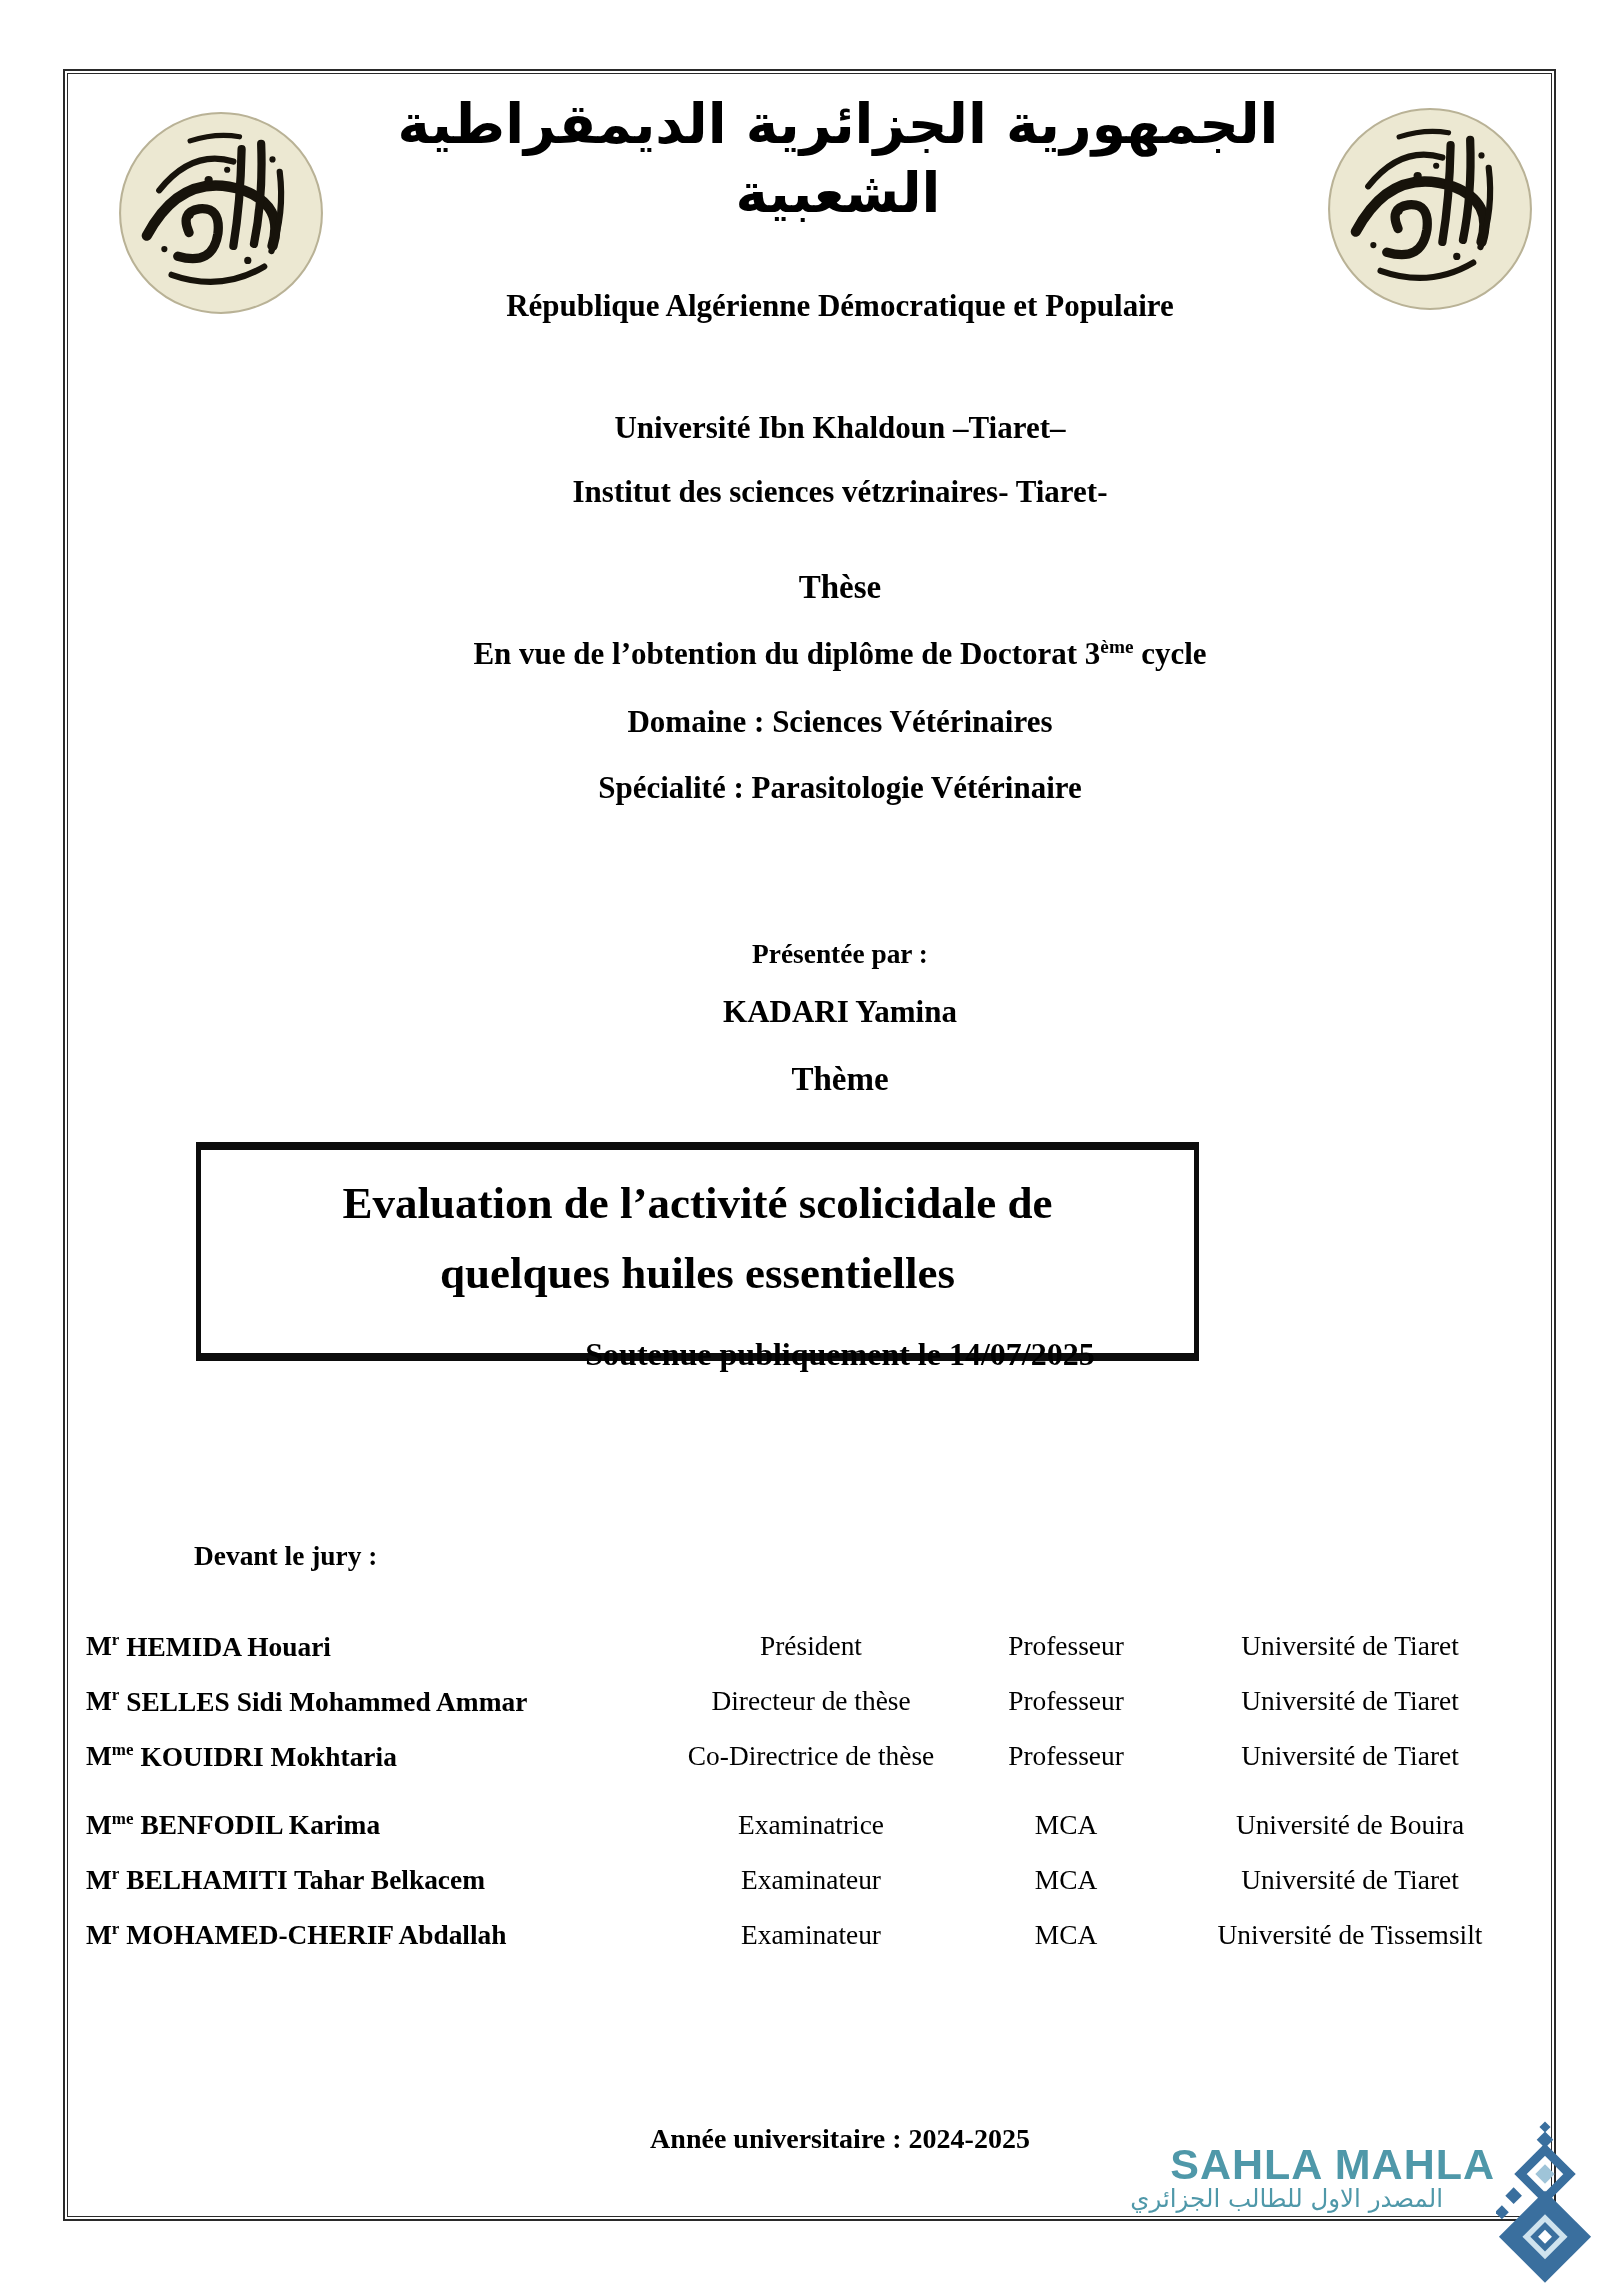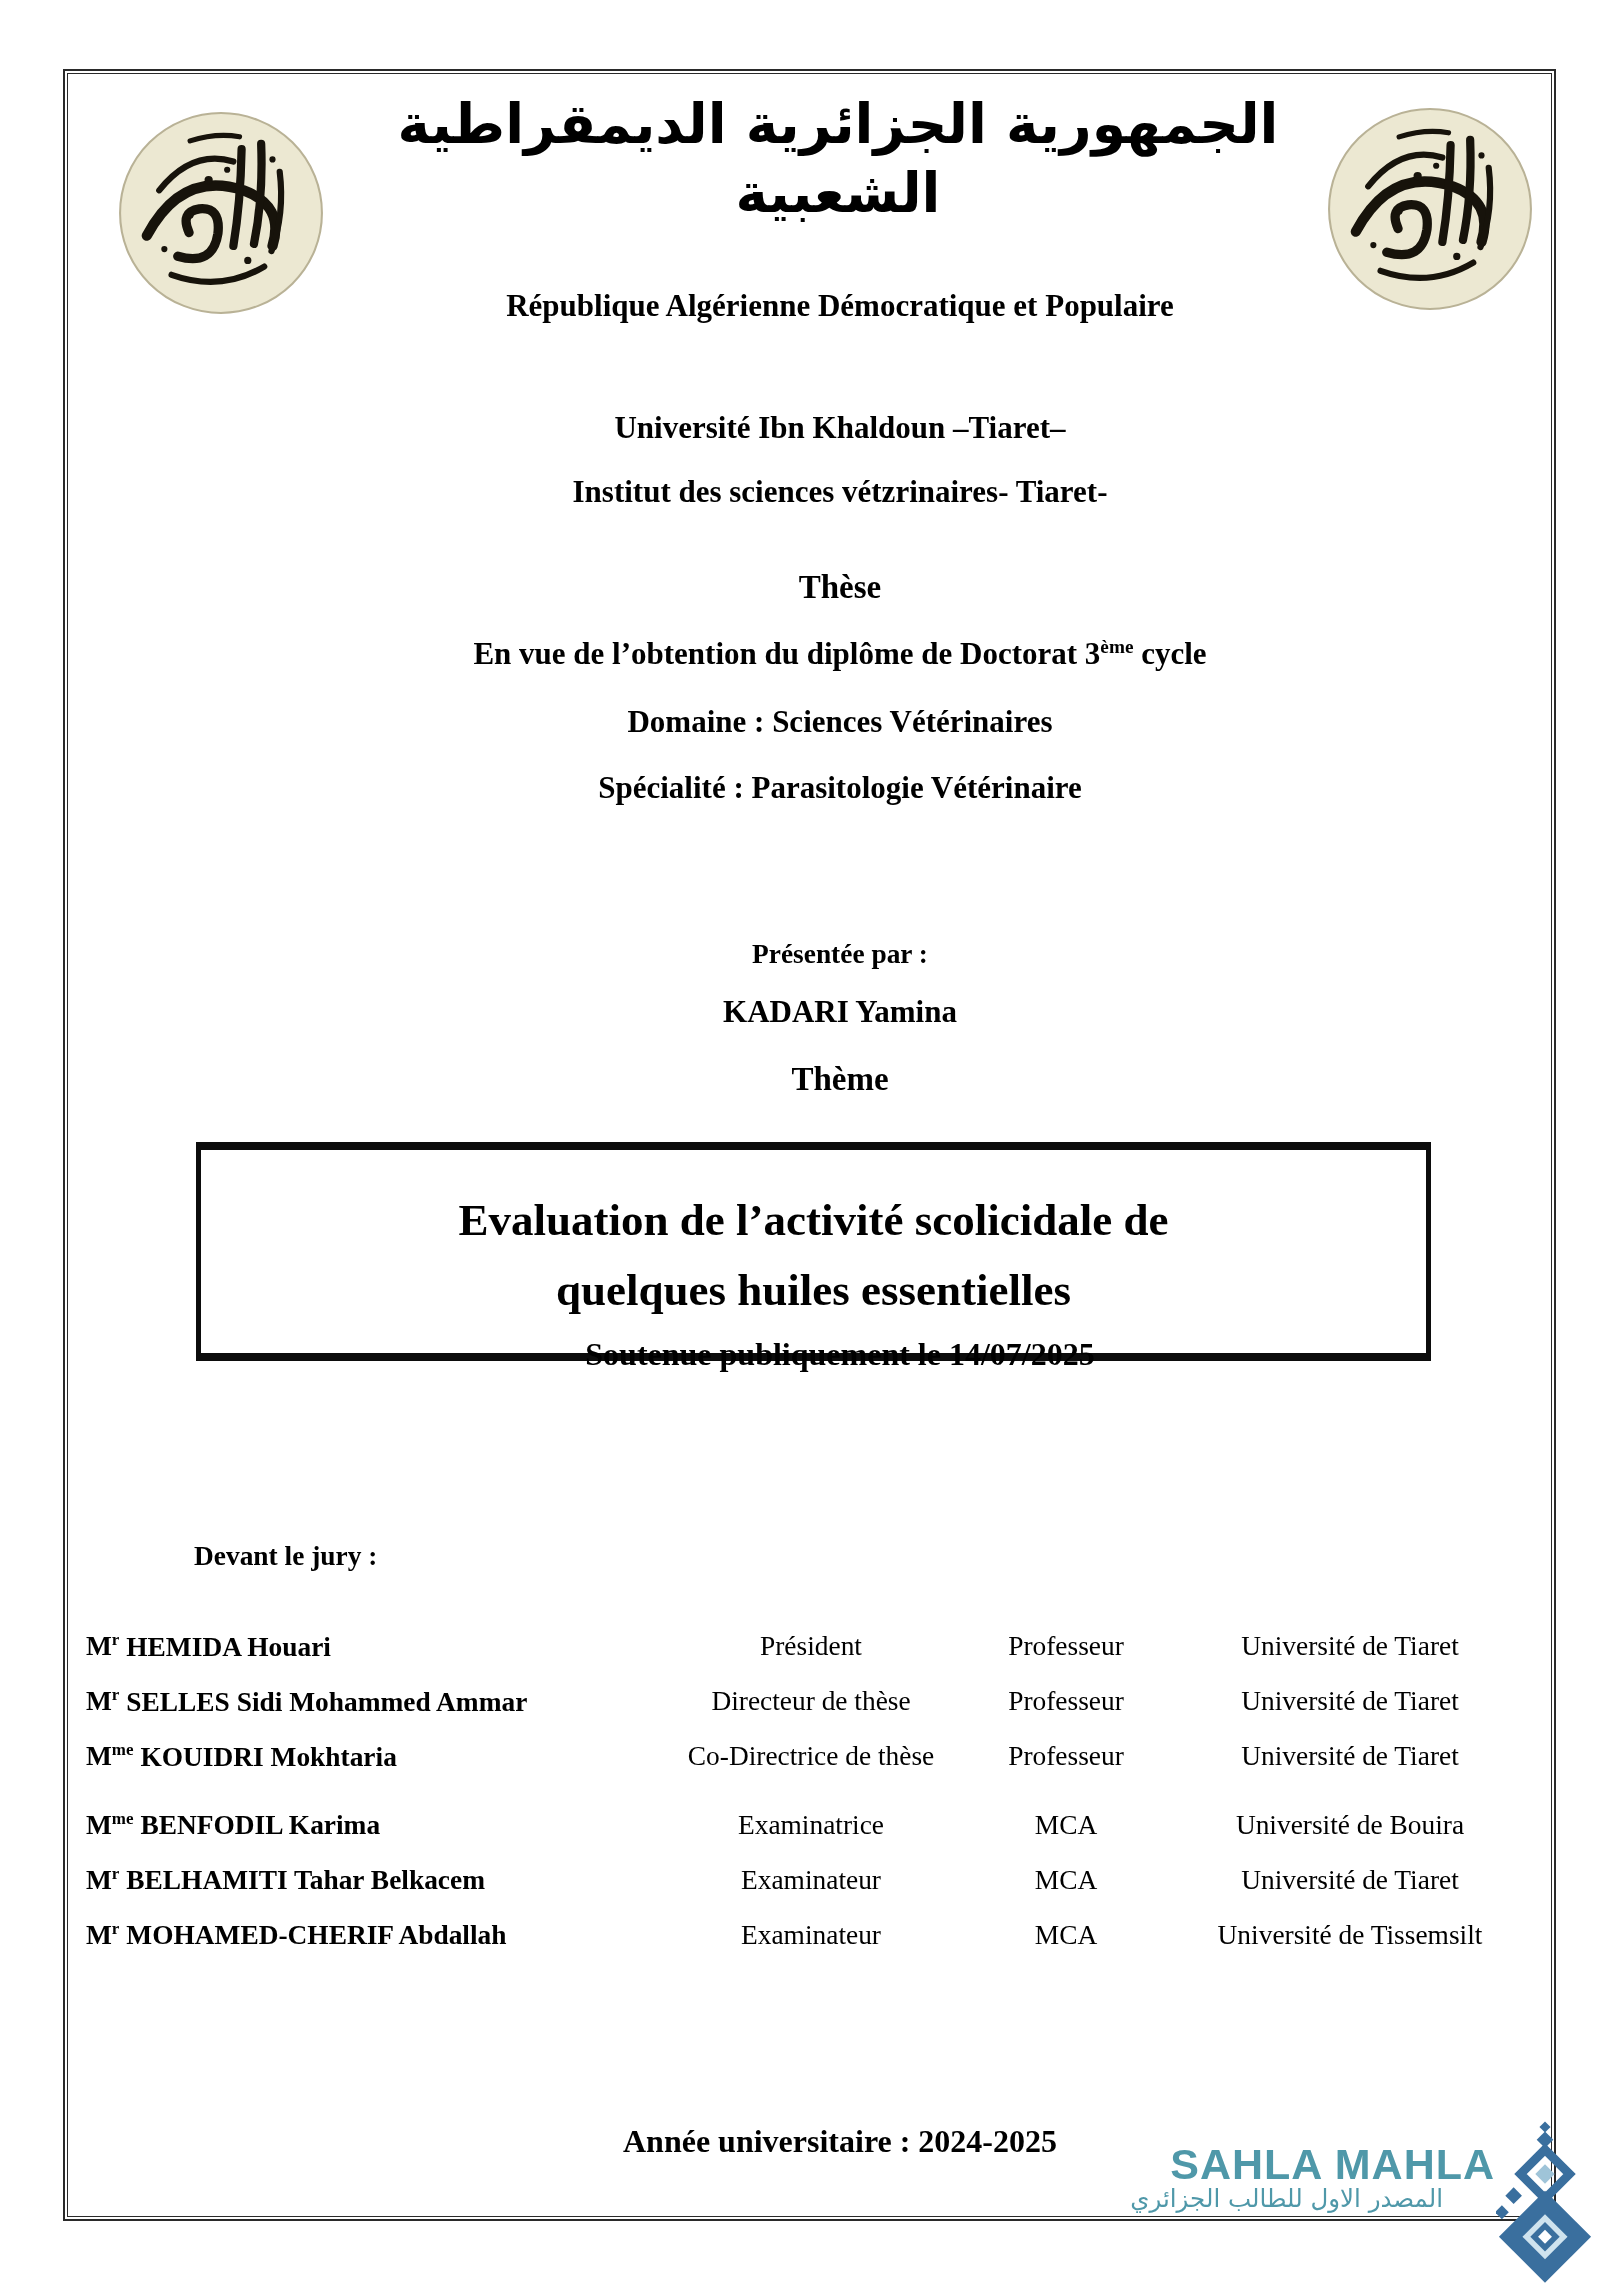--- a/index.html
+++ b/index.html
@@ -34,25 +34,25 @@
     direction:rtl;
   }
   
   .cline{
     position:absolute;left:122px;width:1436px;
     text-align:center;font-weight:bold;font-size:31px;line-height:1.15;
   }
   .sup{font-size:0.62em;vertical-align:super;}
   
   .theme-box{
-    position:absolute;left:196px;top:1142px;width:1235px;height:219px;
+    position:absolute;left:196px;top:1142px;width:1003px;height:219px;
     border:5.9px solid #0c0c0c;border-top-width:8.8px;border-bottom-width:8.8px;
     box-sizing:border-box;
     display:flex;flex-direction:column;align-items:center;
-    padding-top:48px;
+    padding-top:31px;
   }
   .theme-box .tline{
     font-weight:bold;font-size:45px;line-height:1.0;text-align:center;
   }
   .theme-box .tline + .tline{margin-top:25px;}
   
   .jury-label{
     position:absolute;left:194px;top:1541px;
     font-weight:bold;font-size:27.4px;
   }
@@ -196,21 +196,21 @@
       <div class="juniv">Université de Tiaret</div>
     </div>
     <div class="jury-row">
       <div class="jname"><span>M</span><span class="sup">r</span><span class="rest">MOHAMED-CHERIF Abdallah</span></div>
       <div class="jrole">Examinateur</div>
       <div class="jgrade">MCA</div>
       <div class="juniv">Université de Tissemsilt</div>
     </div>
   </div>
 
-  <div class="cline" style="top:2123px;font-size:32px;">Année universitaire : 2024-2025</div>
+  <div class="cline" style="top:2123px;font-size:28px;">Année universitaire : 2024-2025</div>
 
   <div class="sahla-brand">SAHLA MAHLA</div>
   <div class="sahla-tagline">المصدر الاول للطالب الجزائري</div>
   <div class="sahla-icon">
     <svg viewBox="0 0 100 165">
       <g fill="#3a6f9e">
         <rect x="46" y="2" width="8" height="8" transform="rotate(45 50 6)"></rect>
         <rect x="44" y="13" width="12" height="12" transform="rotate(45 50 19)"></rect>
         <path d="M50 29 L75 54 L50 79 L25 54 Z" fill="none" stroke="#3a6f9e" stroke-width="9"></path>
         <rect x="43" y="47" width="14" height="14" transform="rotate(45 50 54)" fill="#9fc4d8"></rect>

